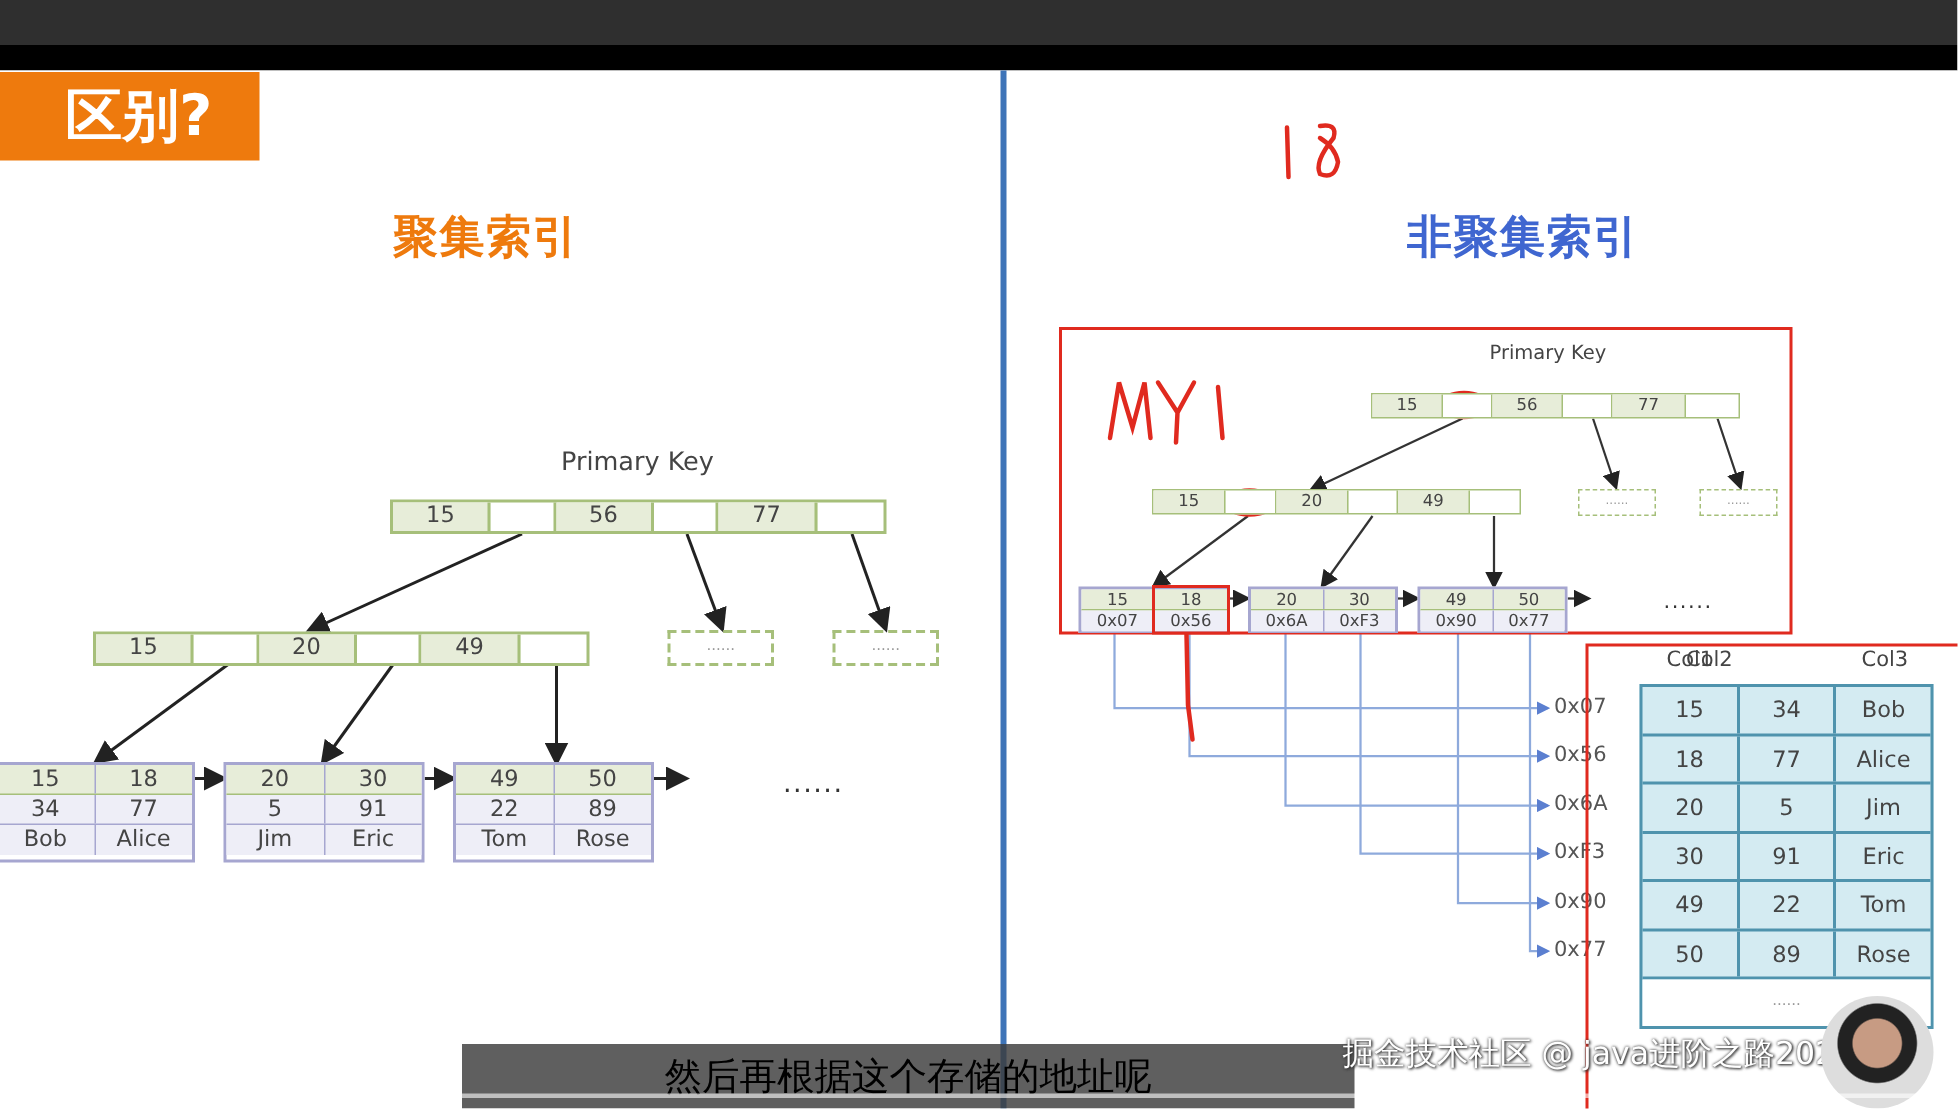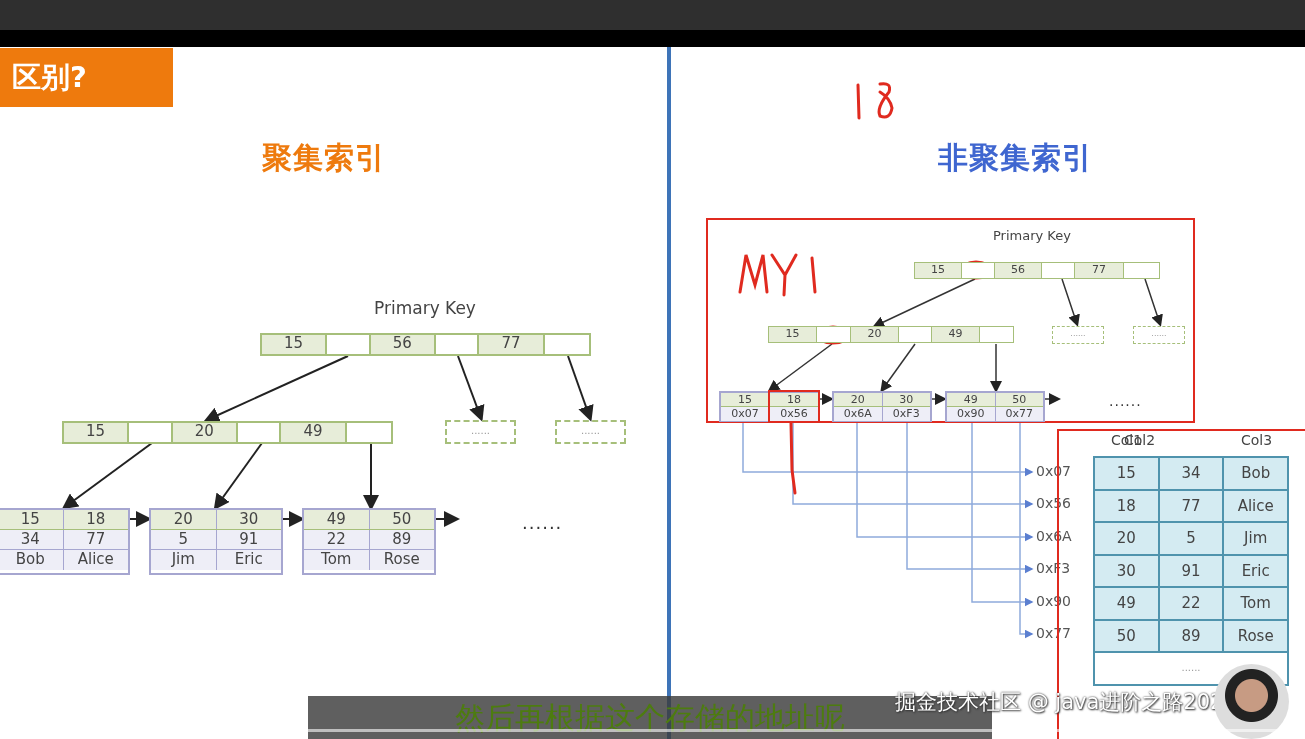--- a/index.html
+++ b/index.html
@@ -1,20 +1,20 @@
 <!DOCTYPE html>
 <html><head>
 <meta charset="utf-8">
 <style>
   html,body{margin:0;padding:0;}
   body{width:1305px;height:739px;position:relative;overflow:hidden;background:#fff;font-family:"DejaVu Sans","Liberation Sans",sans-serif;}
   .topbar{position:absolute;left:0;top:0;width:1305px;height:30px;background:#2f2f2f;}
   .blackbar{position:absolute;left:0;top:30px;width:1305px;height:17px;background:#000;}
   .slide{position:absolute;left:0;top:47px;width:1305px;height:692px;background:#fff;}
-  .tag{position:absolute;left:0;top:48px;width:173px;height:59px;background:#ee7a0d;color:#fff;font-weight:bold;font-size:29px;line-height:59px;padding-left:12px;box-sizing:border-box;}
+  .tag{position:absolute;left:0;top:48px;width:173px;height:59px;background:#ee7a0d;color:#fff;font-weight:bold;font-size:38px;line-height:59px;padding-left:12px;box-sizing:border-box;text-align:center;}
   .divider{position:absolute;left:667px;top:47px;width:4px;height:692px;background:#3e74b8;}
   .h-orange{position:absolute;left:262px;top:138px;font-size:30px;font-weight:bold;color:#ee7a0d;letter-spacing:1px;}
   .h-blue{position:absolute;left:938px;top:138px;font-size:30px;font-weight:bold;color:#3f66d0;letter-spacing:1px;}
   .pk{position:absolute;font-size:17px;color:#444;}
   .pk.small{font-size:13px;}
   .node{position:absolute;display:flex;height:21px;border:2px solid #a6bf7a;background:#fff;box-sizing:border-box;}
   .node .c{height:100%;border-right:2px solid #a6bf7a;box-sizing:border-box;text-align:center;font-size:15px;color:#444;line-height:17px;}
   .node .c:last-child{border-right:none;}
   .node .k{background:#e7edd9;}
   .node.sm{height:16px;border-width:1.5px;}
@@ -32,21 +32,21 @@
   .ellipsis{position:absolute;font-size:18px;color:#333;letter-spacing:1px;}
   .redbox{position:absolute;border:2.5px solid #e02a1f;box-sizing:border-box;}
   .hand{position:absolute;color:#e02a1f;font-family:"DejaVu Sans",sans-serif;}
   .addr{position:absolute;font-size:14px;color:#555;}
   .tbl{position:absolute;left:1093px;top:456px;width:196px;border:2px solid #4f93ad;box-sizing:border-box;background:#d4ebf2;}
   .tbl .tr{display:flex;height:32.5px;border-bottom:2px solid #4f93ad;box-sizing:border-box;}
   .tbl .td{flex:1;text-align:center;font-size:15px;color:#444;line-height:30px;border-right:2px solid #4f93ad;}
   .tbl .td:last-child{border-right:none;}
   .tbl .tr.blank{background:#fff;border-bottom:none;height:31px;}
   .colh{position:absolute;top:432px;font-size:14px;color:#444;}
-  .subtitle{position:absolute;left:308px;top:696px;width:684px;height:43px;background:rgba(60,60,60,0.82);color:#4d7c0f;font-size:30px;line-height:43px;text-align:center;}
+  .subtitle{position:absolute;left:308px;top:696px;width:595px;height:43px;background:rgba(60,60,60,0.82);color:#000000;font-size:25px;line-height:43px;text-align:center;}
   .watermark{position:absolute;left:895px;top:688px;color:#fff;font-size:21px;text-shadow:0 0 2px #333,1px 1px 2px #333;}
   .avatar{position:absolute;left:1214px;top:664px;width:75px;height:75px;border-radius:50%;background:radial-gradient(circle at 50% 42%,#c79b83 0 16px,#222 17px 26px,#ddd 27px);}
   .progress{position:absolute;left:0;top:729px;width:1305px;height:3px;background:rgba(255,255,255,0.6);}
   svg.lines{position:absolute;left:0;top:0;}
 </style>
 </head>
 <body>
 
 <div class="topbar"></div>
 <div class="blackbar"></div>

